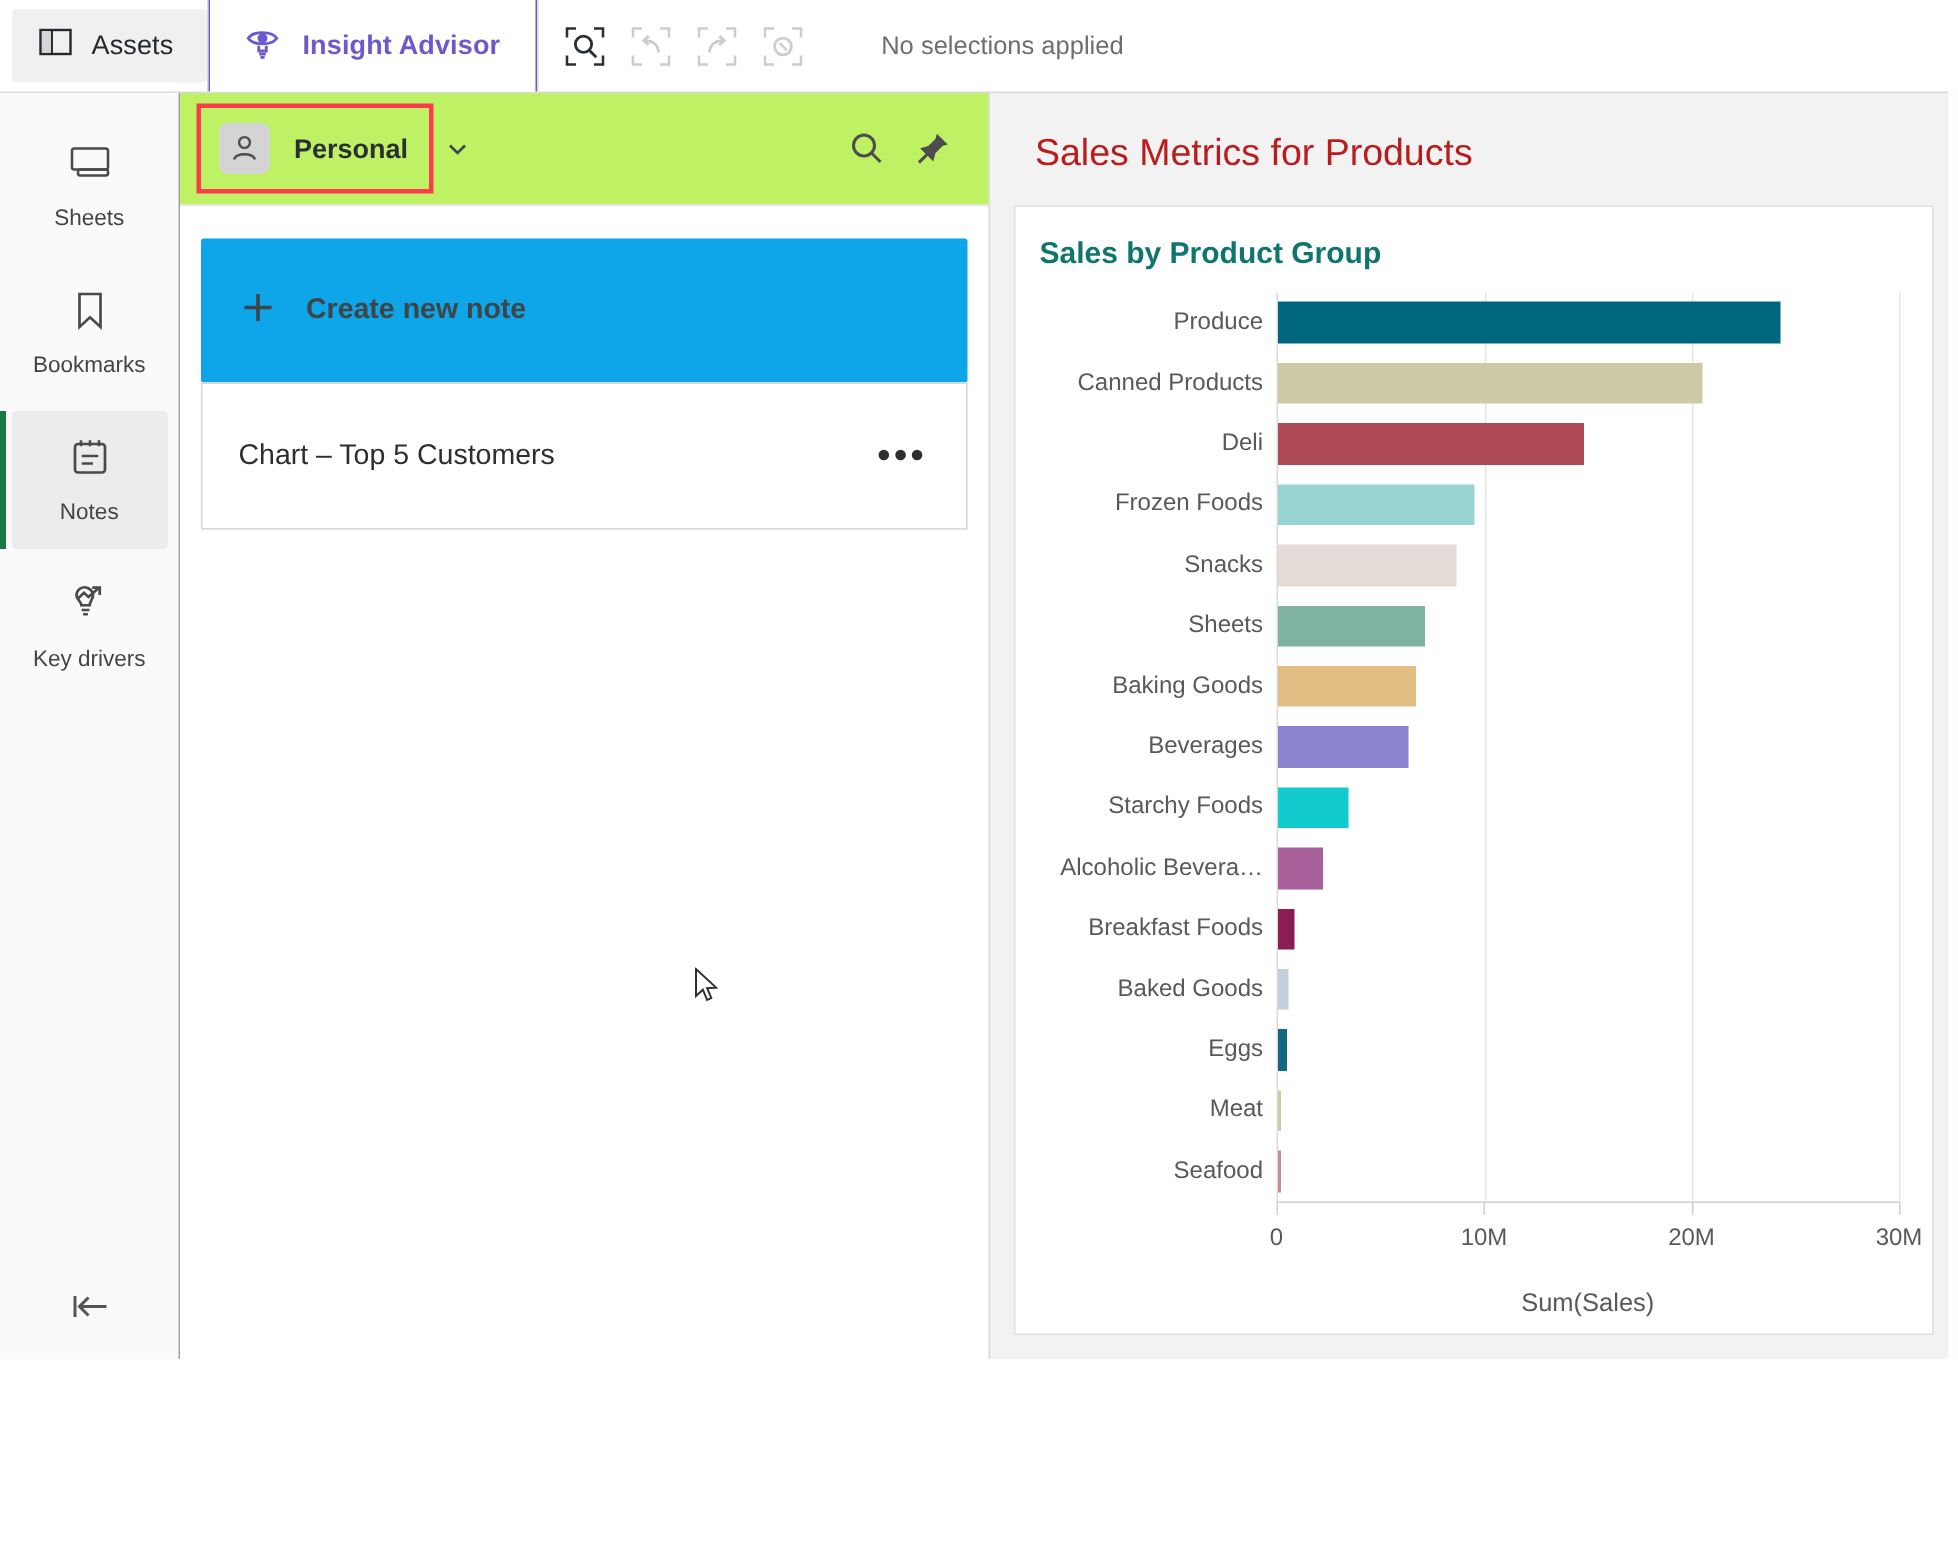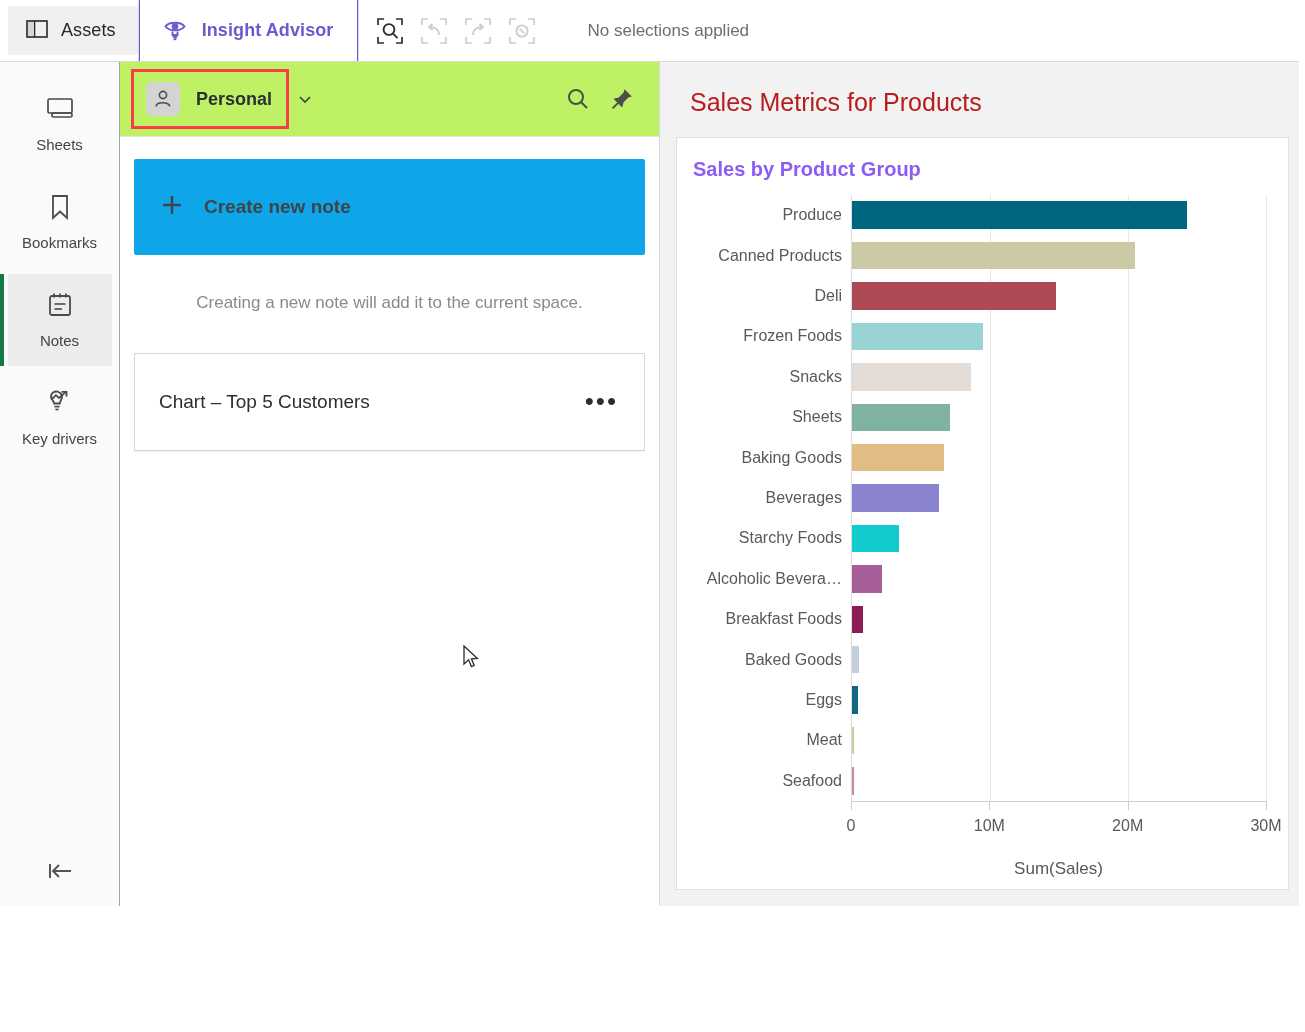--- a/index.html
+++ b/index.html
@@ -144,21 +144,21 @@
     min-width: 0;
   }
   .chart-area-title { font-size: 25px; color: #b91c1c; padding: 8px 0 20px 14px; }
   .chart-card {
     flex: 1; background: #ffffff;
     border: 1px solid #e0e0e0;
     padding: 16px 22px 10px 14px;
     display: flex; flex-direction: column;
     min-height: 0;
   }
-  .chart-title { font-size: 20px; font-weight: bold; color: #8b5cf6; padding: 4px 0 14px 2px; }
+  .chart-title { font-size: 20px; font-weight: bold; color: #0f766e; padding: 4px 0 14px 2px; }
 
   .plot-wrap { flex: 1; display: flex; flex-direction: column; min-height: 0; }
   .plot { flex: 1; display: flex; min-height: 0; position: relative; }
   .ylabels { width: 160px; min-width: 160px; display: flex; flex-direction: column; }
   .ylab {
     flex: 1; display: flex; align-items: center; justify-content: flex-end;
     font-size: 16px; color: #595959; padding-right: 9px;
     white-space: nowrap; overflow: hidden;
   }
   .bars-zone { flex: 1; position: relative; border-left: 1px solid #dcdcdc; min-width: 0; }
@@ -378,21 +378,20 @@
         <div class="create-note">
           <span>
             <svg width="24" height="24" viewBox="0 0 24 24">
               <line x1="12" y1="3" x2="12" y2="21" stroke="#3f4447" stroke-width="2.4"></line>
               <line x1="3" y1="12" x2="21" y2="12" stroke="#3f4447" stroke-width="2.4"></line>
             </svg>
           </span>
           <span class="create-note-label">Create new note</span>
         </div>
 
-        <div class="hint-text">Creating a new note will add it to the current space.</div>
 
         <div class="note-card">
           <span class="note-title">Chart – Top 5 Customers</span>
           <span class="note-menu">•••</span>
         </div>
 
       </div>
     </div>
 
     <div class="chart-area">

